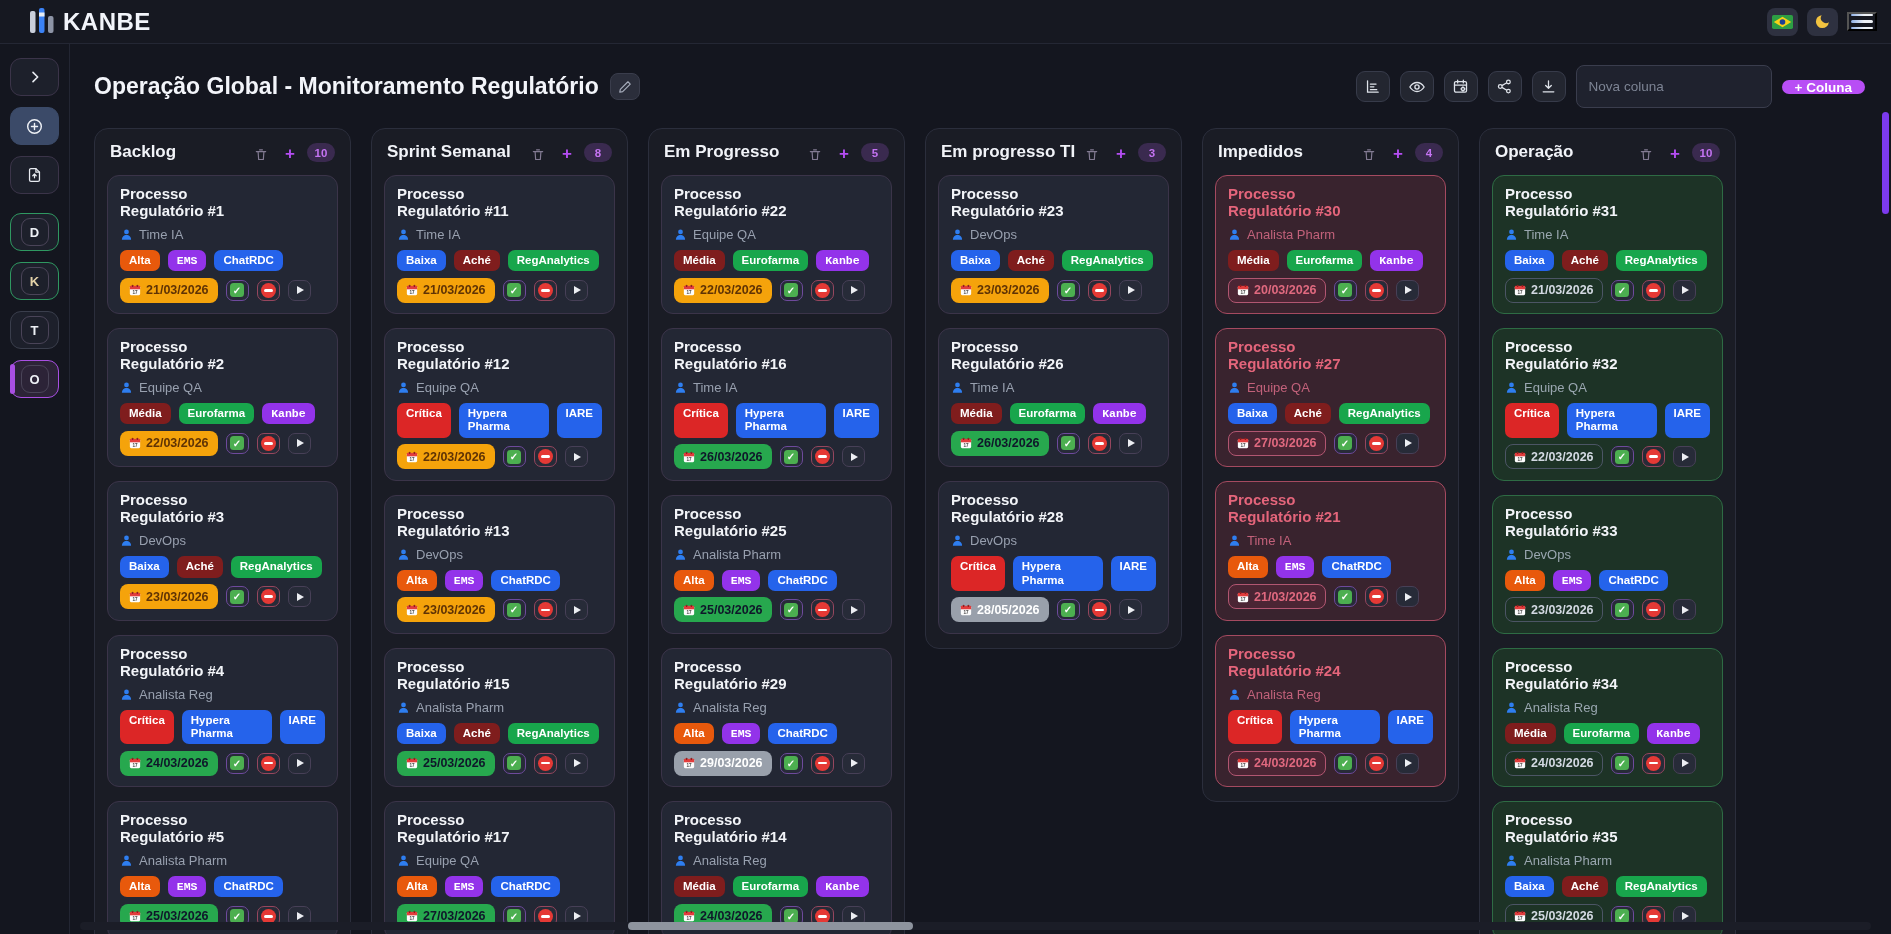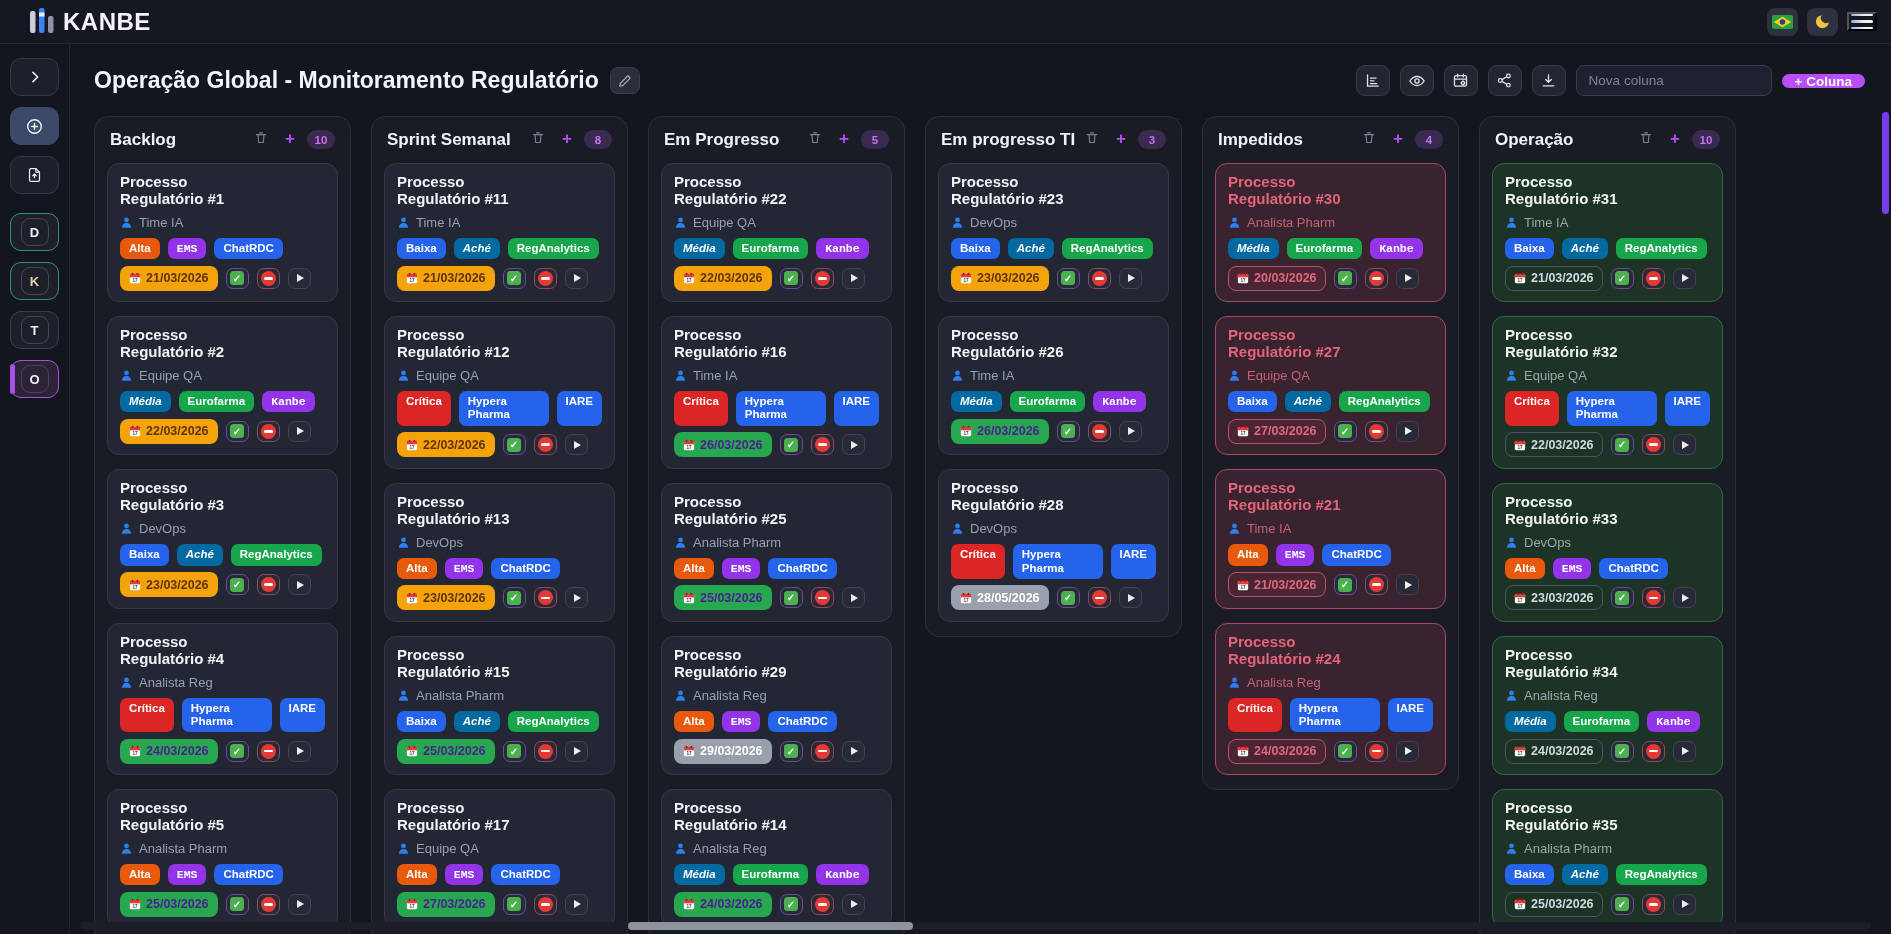--- a/index.html
+++ b/index.html
@@ -60,36 +60,36 @@
   .edit-btn{
     width:30px; height:27px; background:#2b2e3b; border:1px solid #3a3d4c;
     border-radius:8px; display:flex; align-items:center; justify-content:center; cursor:pointer;
   }
   .toolbar{ margin-left:auto; display:flex; align-items:center; gap:10px; }
   .tool-btn{
     width:34px; height:31px; background:#232630; border:1px solid #373b4a;
     border-radius:9px; display:flex; align-items:center; justify-content:center; cursor:pointer;
   }
   .newcol-input{
-    width:196px; height:31px; background:#1f222e; border:1px solid #3a3d4d; border-radius:8px;
+    width:196px; height:43px; background:#1f222e; border:1px solid #3a3d4d; border-radius:8px;
     color:#e8ebf1; font-size:13.5px; padding:0 12px; font-family:"Liberation Sans",sans-serif;
   }
   .newcol-input::placeholder{ color:#7d8494; }
   .addcol-btn{
     height:14px; padding:0 13px; background:#b84ef5; border:none; border-radius:8px;
     color:#fff; font-weight:700; font-size:13.5px; cursor:pointer; font-family:"Liberation Sans",sans-serif;
   }
 
   
   .board{ display:flex; gap:20px; padding:6px 24px 0; align-items:flex-start; }
   .column{
     width:257px; flex:none; background:#1a1c25; border:1px solid #2b2e3c;
     border-radius:14px; padding:13px 12px 12px;
   }
-  .col-header{ display:flex; align-items:flex-start; padding:0 3px; margin-bottom:13px; }
+  .col-header{ display:flex; align-items:flex-end; padding:0 3px; margin-bottom:13px; }
   .col-title{ flex:1; font-size:17px; font-weight:700; color:#f1f3f8; }
   .colh-btn{ background:none; border:none; cursor:pointer; display:flex; align-items:center; }
   .colh-btn.trash{ margin-right:17px; }
   .colh-plus{ color:#b44df2; font-size:17px; font-weight:700; margin-right:12px; line-height:1; }
   .count{
     background:#3a2a4f; color:#c473f2; font-size:11.5px; font-weight:700;
     border-radius:11px; min-width:28px; height:19px; padding:0 6px;
     display:inline-flex; align-items:center; justify-content:center;
   }
 
@@ -100,33 +100,33 @@
   .card:last-child{ margin-bottom:2px; }
   .card-title{
     font-size:15px; font-weight:700; color:#f2f4f8; line-height:17px;
     margin-bottom:8px; white-space:pre-line;
   }
   .assignee{ display:flex; align-items:center; gap:6px; color:#98a0af; font-size:13px; height:15px; margin-bottom:8px;text-align:center; }
   .assignee svg{ flex:none; }
   .tags{ display:flex; gap:8px; margin-bottom:6px; }
   .tag{ font-size:11.5px; font-weight:700; color:#fff; padding:4px 9px; border-radius:7px; line-height:1.15; }
   .tag--orange{ background:#e8590c; }
-  .tag--amber{ background:#0369a1;font-style:italic; }
+  .tag--amber{ background:#7f1d1d; }
   .tag--blue{ background:#2563eb; }
   .tag--red{ background:#dc2626; }
   .tag--purple{ background:#9333ea;font-family:Liberation Mono, monospace; }
   .tag--green{ background:#18a64c; }
 
   .card-footer{ display:flex; align-items:center; gap:8px; height:26px; }
   .date-badge{
     display:inline-flex; align-items:center; gap:5px; height:25px; padding:0 8px;
     border-radius:8px; font-size:12.5px; font-weight:700; border:1px solid transparent;
   }
   .date--amber{ background:#f5a30b; color:#5f3305; }
-  .date--green{ background:#27a84e; color:#4c1d95;padding-left:8px; }
+  .date--green{ background:#27a84e; color:#0f172a;padding-left:8px; }
   .date--gray{ background:#99a0ab; color:#fff; }
   .date--pink{ background:#4b2534; color:#e0697f; border-color:#b15671; }
   .date--neutral{ background:transparent; color:#d3d9e2; border-color:#4c5565; }
 
   .act{
     width:23px; height:21px; border-radius:7px; background:#272b38;
     display:flex; align-items:center; justify-content:center; cursor:pointer; border:1px solid #474057; padding:0;
   }
   .act--check{ border-color:#6e4a9c; }
   .act--block{ border-color:#96465e; }

